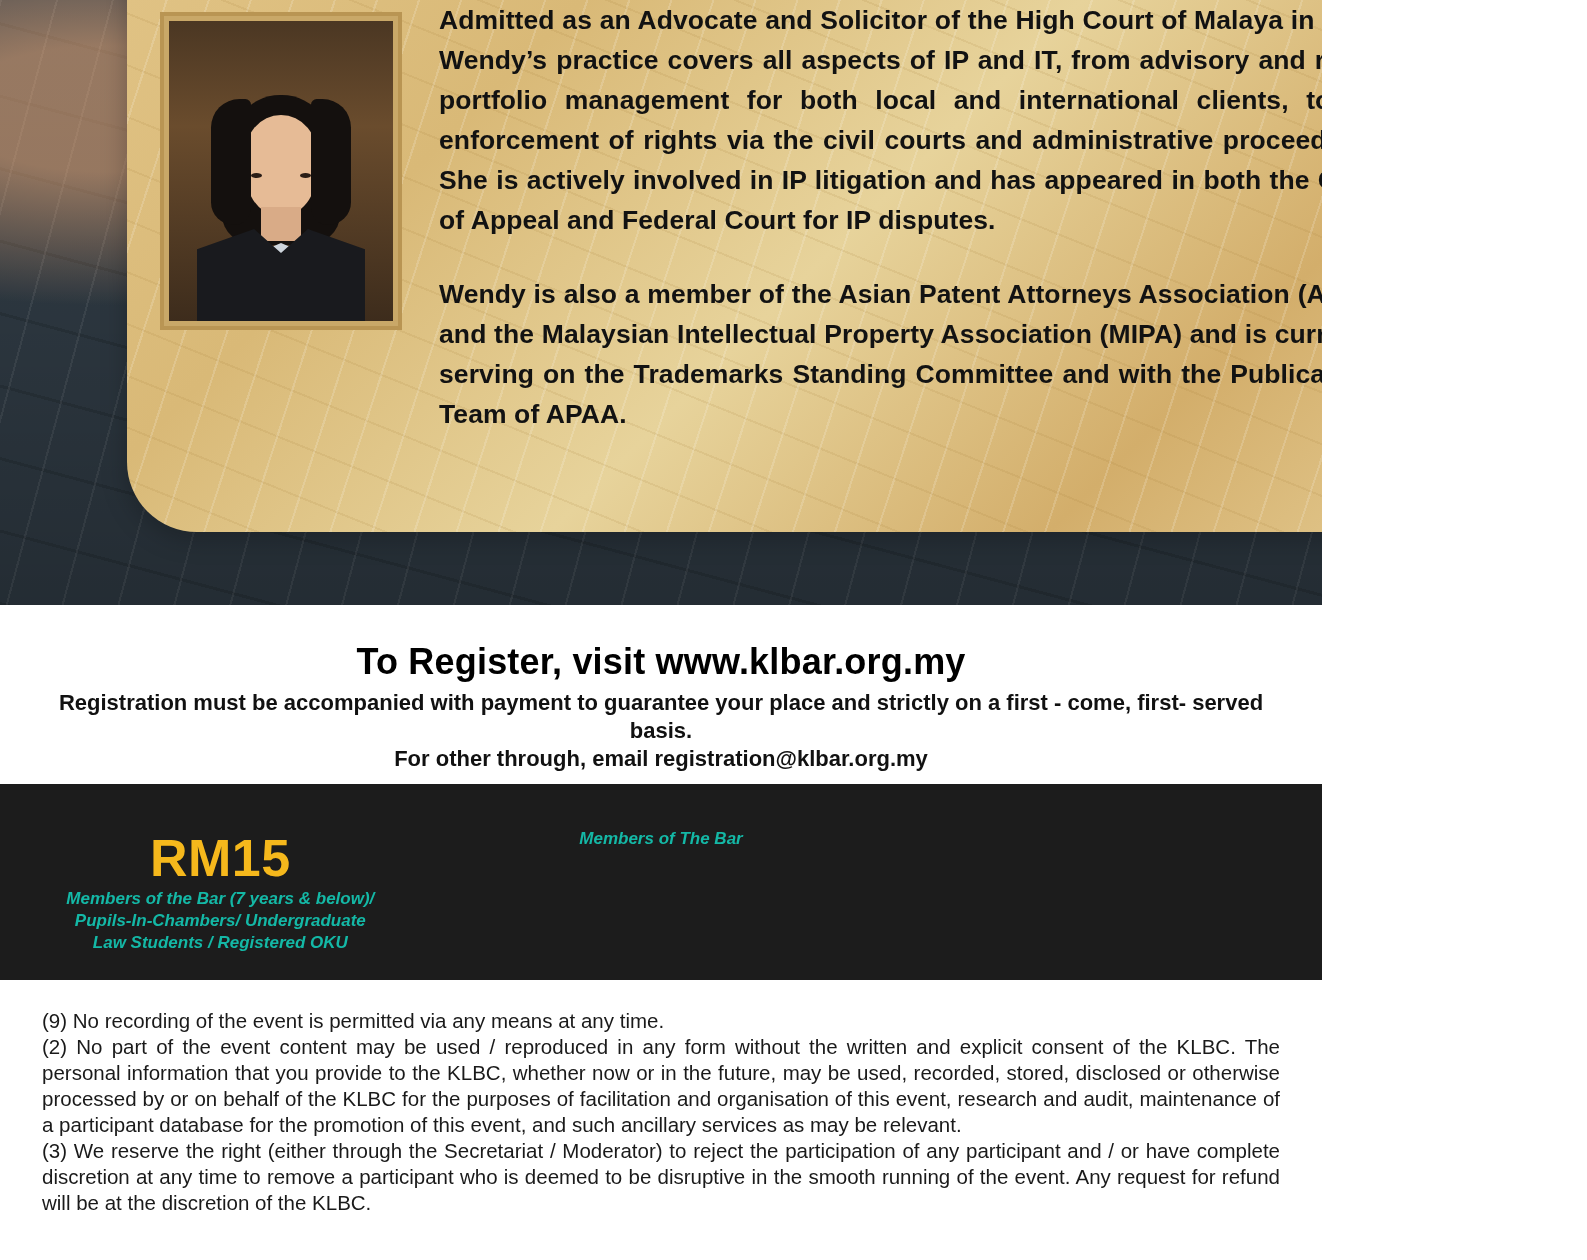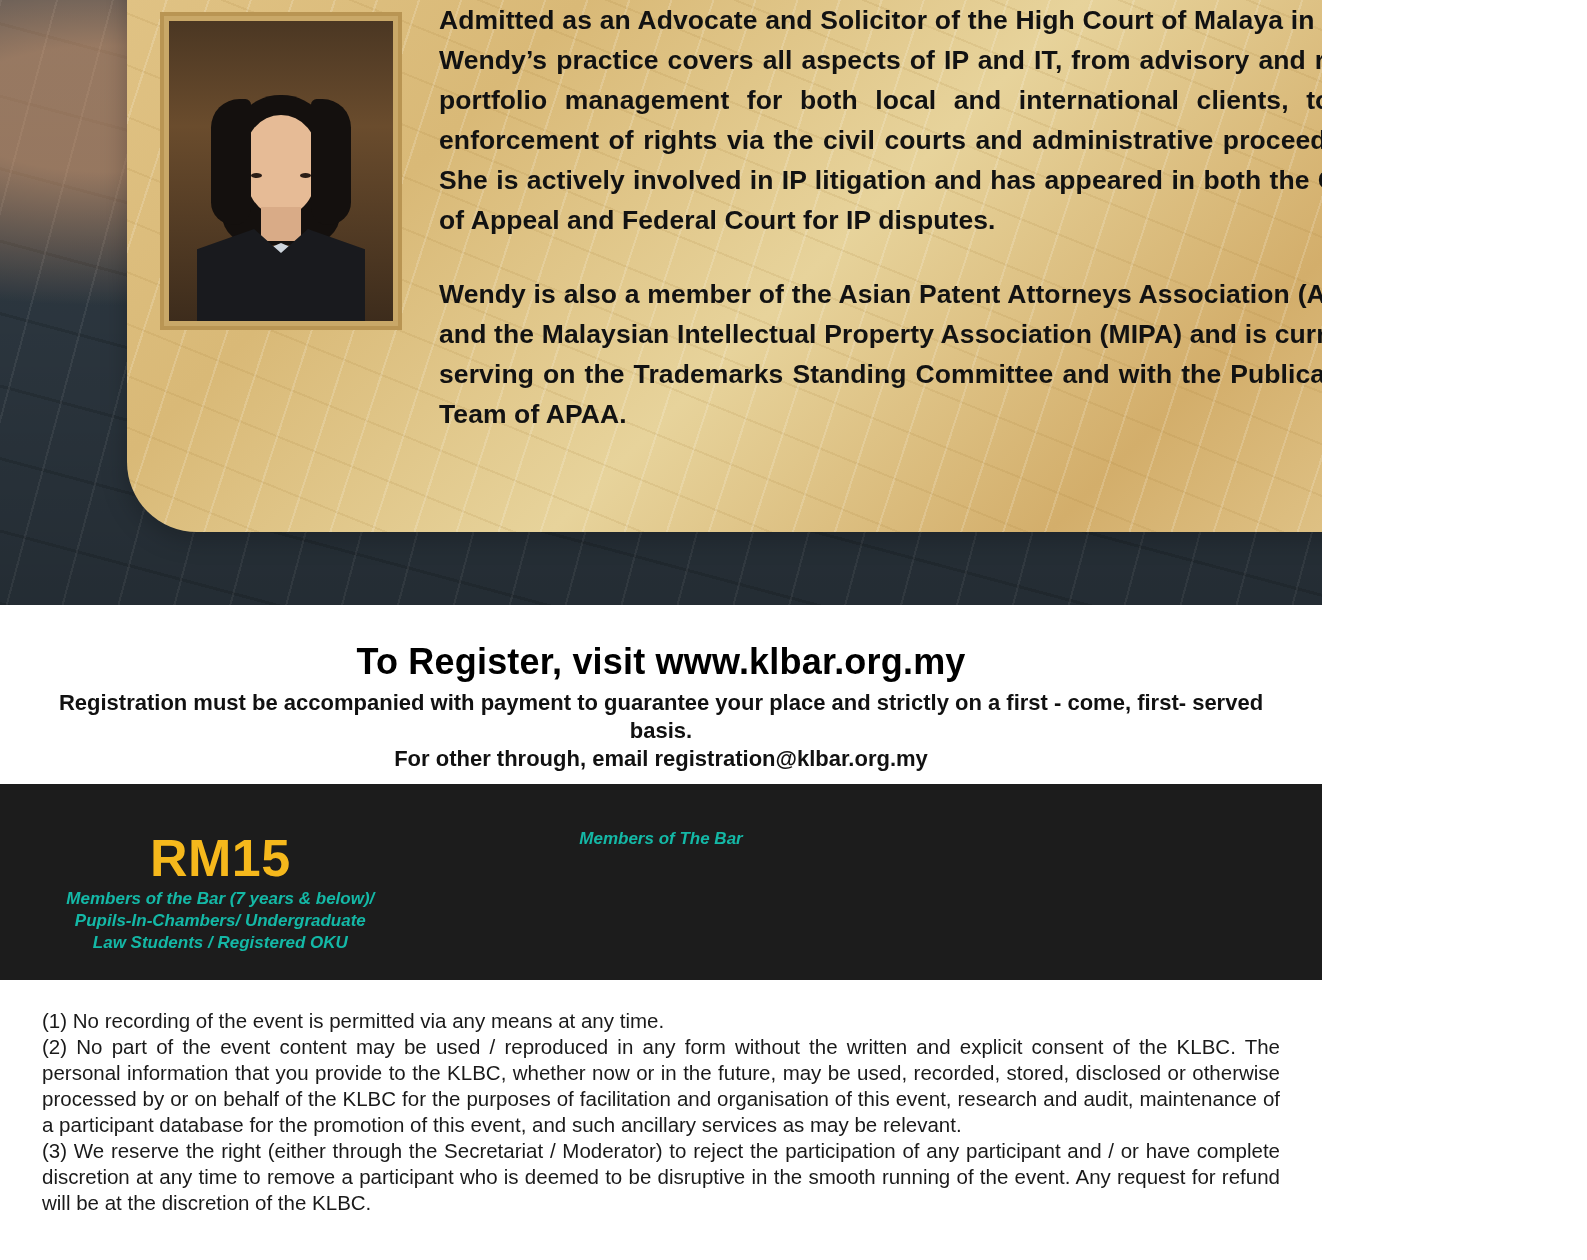--- a/index.html
+++ b/index.html
@@ -262,18 +262,18 @@
       <div class="price-desc">Members of the Bar (7 years &amp; below)/ Pupils-In-Chambers/ Undergraduate Law Students / Registered OKU</div>
     </div>
     <div class="price-col">
       <div class="price-desc">Members of The Bar</div>
     </div>
     <div class="price-col">
     </div>
   </div>
 
   <div class="terms">
-    <p>(1) No recording of the event is permitted via any means at any time.</p>
+    <p>(9) No recording of the event is permitted via any means at any time.</p>
     <p>(2) No part of the event content may be used / reproduced in any form without the written and explicit consent of the KLBC. The personal information that you provide to the KLBC, whether now or in the future, may be used, recorded, stored, disclosed or otherwise processed by or on behalf of the KLBC for the purposes of facilitation and organisation of this event, research and audit, maintenance of a participant database for the promotion of this event, and such ancillary services as may be relevant.</p>
     <p>(3) We reserve the right (either through the Secretariat / Moderator) to reject the participation of any participant and / or have complete discretion at any time to remove a participant who is deemed to be disruptive in the smooth running of the event. Any request for refund will be at the discretion of the KLBC.</p>
   </div>
 
 </div>
 
 </body></html>

